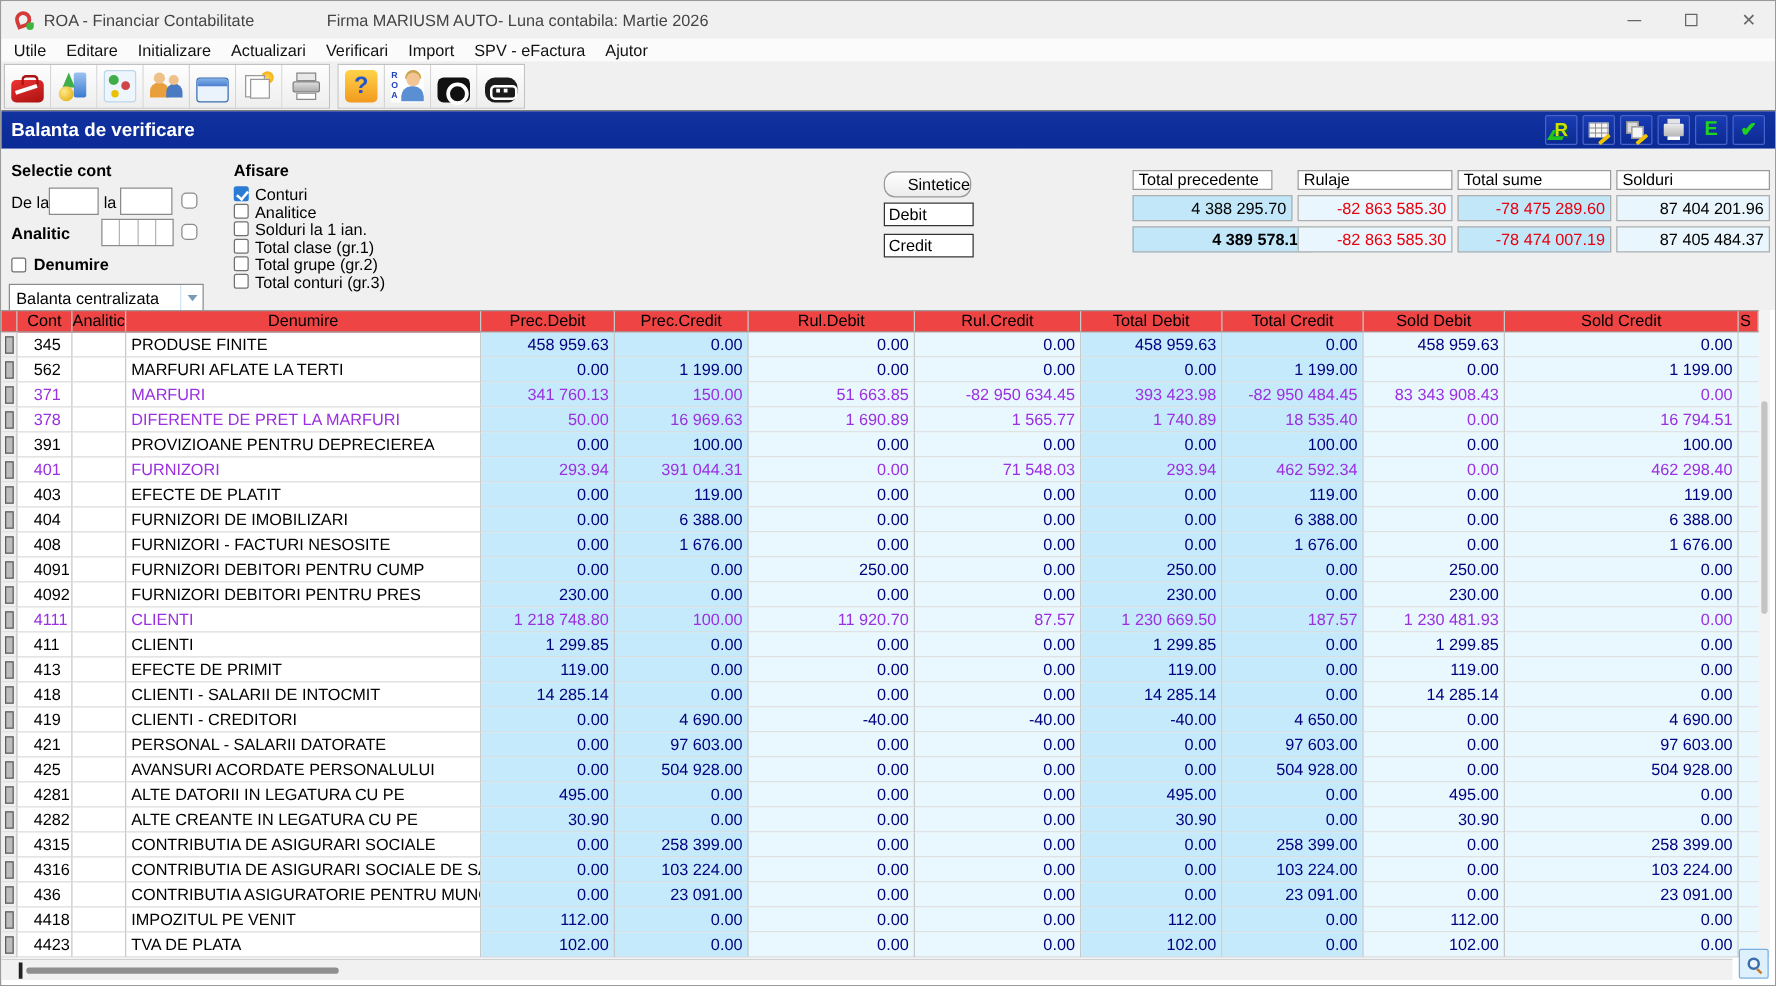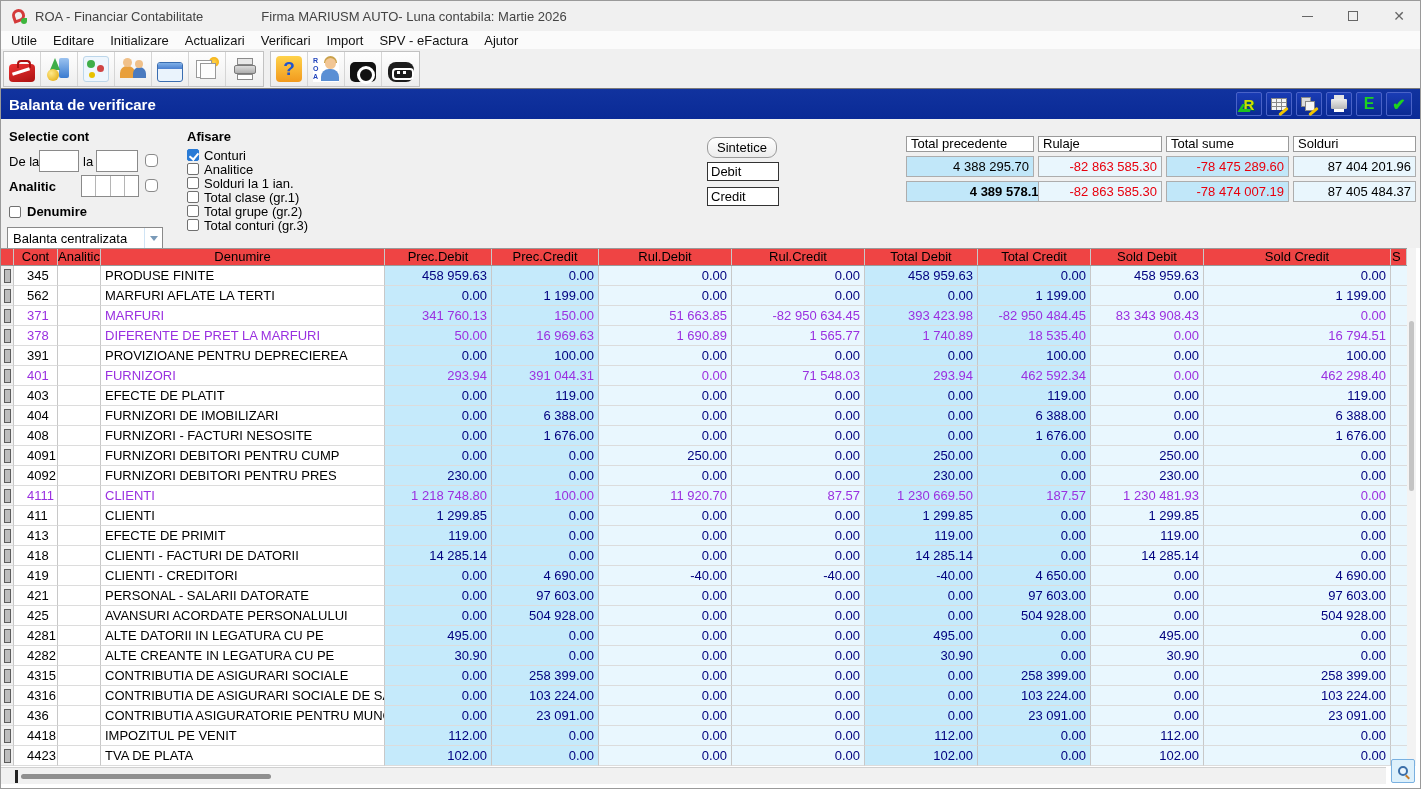--- a/index.html
+++ b/index.html
@@ -99,21 +99,21 @@
   .select { position:absolute; left:6px; top:108px; width:156px; height:22px; background:#fff; border:1px solid #8a8a8a; display:flex; align-items:center; }
   .select .val { padding-left:5px; flex:1; }
   .select .arrow { width:18px; height:100%; display:flex; align-items:center; justify-content:center; border-left:1px solid #d0e4f5; }
   .select .arrow:after { content:""; width:0; height:0; border-left:4px solid transparent; border-right:4px solid transparent; border-top:5px solid #7a9ab8; }
 
   .afisare { position:absolute; left:186px; top:0; }
   .afi-title { font-weight:bold; padding:10px 0 4px 0; }
   .afi-row { display:flex; align-items:center; gap:5px; height:14px; margin-bottom:0px; }
   .afi-row span.t { line-height:13px; }
 
-  .sintetice { position:absolute; left:706px; top:18px; width:70px; height:21px; border:1px solid #9a9a9a; border-radius:9px; background:linear-gradient(#ffffff,#ececec); display:flex; align-items:center; justify-content:center; }
+  .sintetice { position:absolute; left:706px; top:18px; width:70px; height:21px; border:1px solid #9a9a9a; border-radius:9px; background:linear-gradient(#ffffff,#ececec); display:flex; align-items:center; justify-content:flex-end; }
   .dcbox { position:absolute; left:706px; width:72px; height:19px; background:#fff; border:1px solid #333; padding-left:3px; line-height:17px; }
 
   
   .sum-h { position:absolute; height:16px; background:#fff; border:1px solid #9a9a9a; padding-left:4px; line-height:14px; top:17px; }
   .sum-c { position:absolute; height:21px; border:1px solid #adadad; text-align:right; padding-right:4px; line-height:19px; color:#000; }
   .sum-c.neg { color:#e8000d; }
   .bg-sat { background:#c1e7f9; }
   .bg-lit { background:#e9f6fd; }
 
   
@@ -332,21 +332,21 @@
         </div>
       </div>
   </div>
 
   <div class="sintetice">
       <span>Sintetice</span>
     </div>
   <div class="dcbox" style="top:43px;">Debit</div>
   <div class="dcbox" style="top:68px;">Credit</div>
 
-  <div class="sum-h" style="left:905px; width:128px;">Total precedente</div>
+  <div class="sum-h" style="left:905px; width:112px;">Total precedente</div>
   <div class="sum-h" style="left:1037px; width:124px;">Rulaje</div>
   <div class="sum-h" style="left:1165px; width:123px;">Total sume</div>
   <div class="sum-h" style="left:1292px; width:123px;">Solduri</div>
 
   <div class="sum-c sum-val bg-sat" style="left:905px; top:37px; width:128px;">4 388 295.70</div>
   <div class="sum-c sum-val bg-lit neg" style="left:1037px; top:37px; width:124px;">-82 863 585.30</div>
   <div class="sum-c sum-val bg-sat neg" style="left:1165px; top:37px; width:123px;">-78 475 289.60</div>
   <div class="sum-c sum-val bg-lit" style="left:1292px; top:37px; width:123px;">87 404 201.96</div>
 
   <div class="sum-c sum-val bg-sat" style="left:905px; top:62px; width:144px;font-weight:bold;">4 389 578.11</div>
@@ -609,21 +609,21 @@
         <div class="cell c-num c-soldd">119.00</div>
         <div class="cell c-num c-soldc">0.00</div>
         <div class="cell c-fill"></div>
       </div>
       <div class="grow">
         <div class="cell c-sel">
           <div class="knob"></div>
         </div>
         <div class="cell c-cont">418</div>
         <div class="cell c-ana"></div>
-        <div class="cell c-den">CLIENTI - FACTURI DE DATORII</div>
+        <div class="cell c-den">CLIENTI - SALARII DE INTOCMIT</div>
         <div class="cell c-num c-prec">14 285.14</div>
         <div class="cell c-num c-prec">0.00</div>
         <div class="cell c-num c-rul">0.00</div>
         <div class="cell c-num c-rul">0.00</div>
         <div class="cell c-num c-tot">14 285.14</div>
         <div class="cell c-num c-tot">0.00</div>
         <div class="cell c-num c-soldd">14 285.14</div>
         <div class="cell c-num c-soldc">0.00</div>
         <div class="cell c-fill"></div>
       </div>

